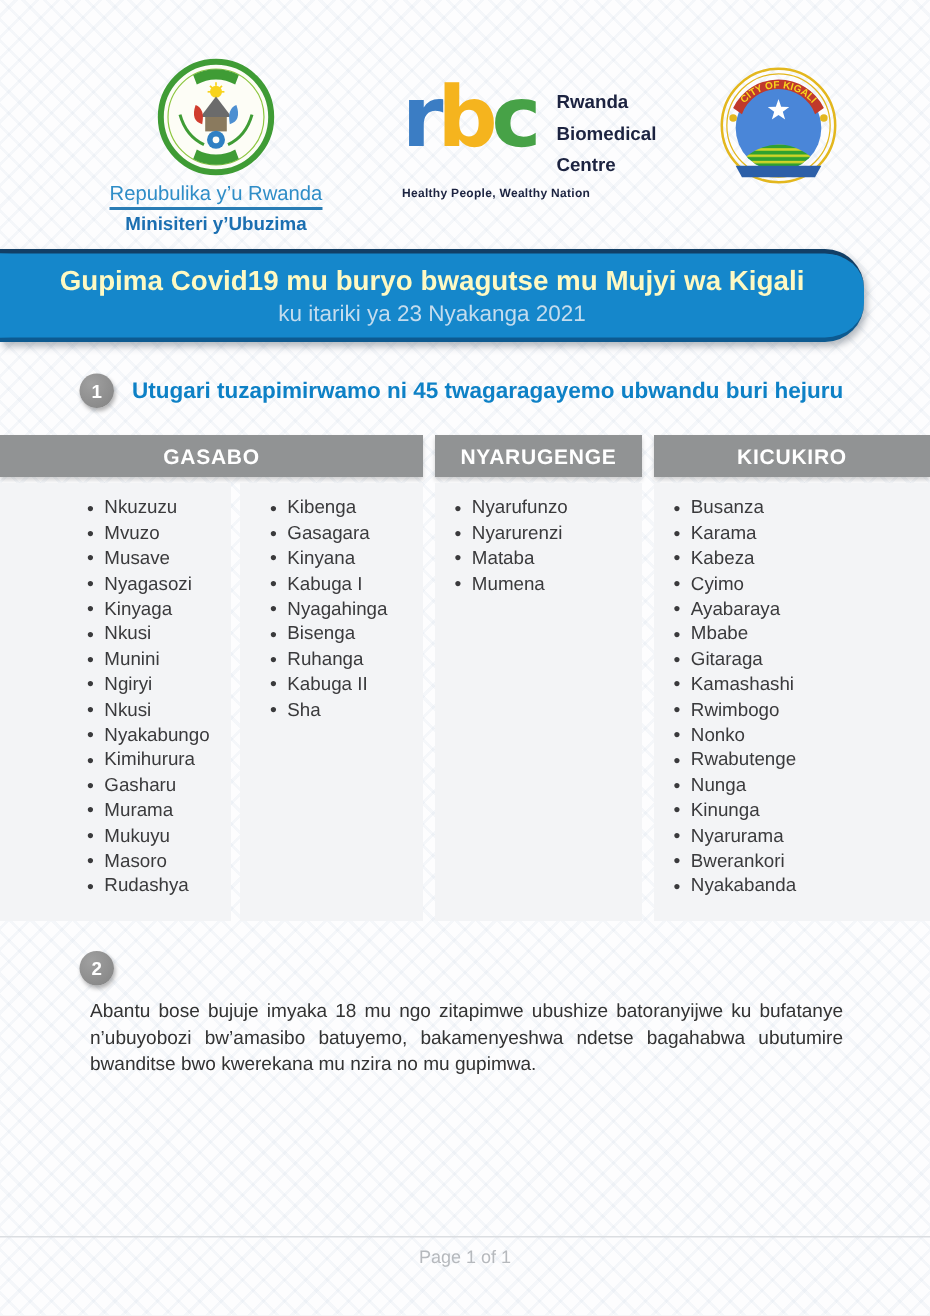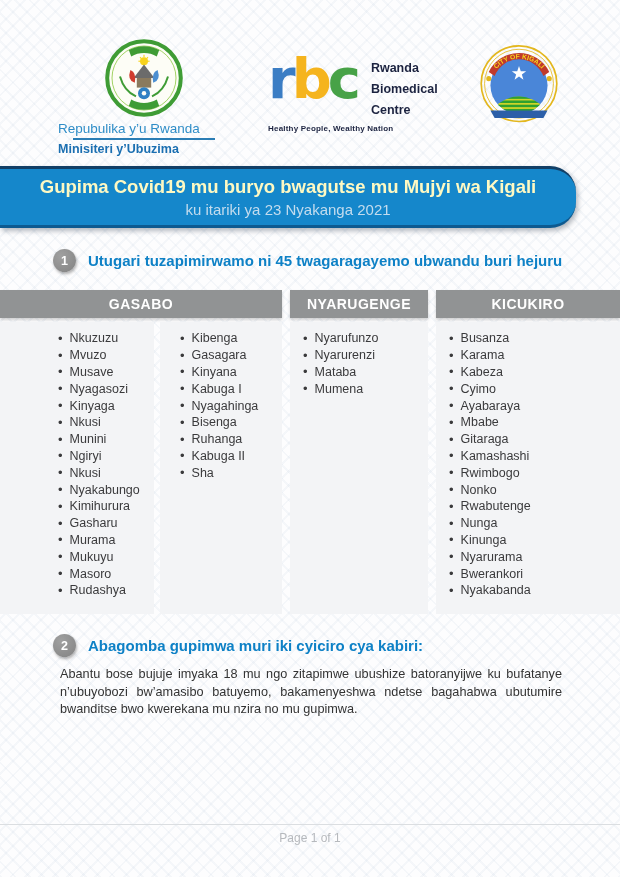--- a/index.html
+++ b/index.html
@@ -5,21 +5,21 @@
   * { margin:0; padding:0; box-sizing:border-box; }
   body { font-family:"Liberation Sans", sans-serif; background:#e8e8e8; }
   .page {
     position:relative; width:620px; height:877px; margin:0 auto; overflow:hidden;
     background-color:#fdfdfe;
     background-image:
       repeating-linear-gradient(45deg, rgba(188,204,221,0.13) 0 2px, transparent 2px 10px),
       repeating-linear-gradient(-45deg, rgba(188,204,221,0.13) 0 2px, transparent 2px 10px);
   }
   
-  .gov-logo { position:absolute; left:58px; top:38px; width:172px; }
+  .gov-logo { position:absolute; left:58px; top:38px; width:172px; text-align:center; }
   .gov-logo svg { display:block; margin:0 auto; }
   .gov-title { font-size:13.5px; color:#2f8dc7; margin-top:3px; }
   .gov-rule { width:142px; height:2px; background:#2a7db5; margin:2px auto 2px; }
   .gov-subtitle { font-size:12.5px; font-weight:bold; color:#1b6fb1; }
 
   .rbc-logo { position:absolute; left:268px; top:54px; width:200px; }
   .rbc-row { display:flex; align-items:flex-start; }
   .rbc-letters { font-family:"DejaVu Sans", sans-serif; font-weight:bold; font-size:56px; line-height:50px; letter-spacing:-4px; }
   .l-r { color:#3b7dc4; } .l-b { color:#f5b41e; } .l-c { color:#47a247; }
   .rbc-name { margin-left:14px; margin-top:4px; font-size:12.5px; font-weight:600; color:#1c2340; line-height:21px; }
@@ -346,20 +346,19 @@
           <span>Bwerankori</span>
         </li>
         <li>
           <span class="bullet">•</span>
           <span>Nyakabanda</span>
         </li>
       </ul>
   </div>
 
   <div class="num-circle" style="left:53px; top:634px;">2</div>
-  <h2 class="sec-heading" style="top:637px;">Abagomba gupimwa muri iki cyiciro cya kabiri:</h2>
 
   <p class="body-par" style="top:666px;">Abantu bose bujuje imyaka 18 mu ngo zitapimwe ubushize batoranyijwe ku bufatanye n’ubuyobozi bw’amasibo batuyemo, bakamenyeshwa ndetse bagahabwa ubutumire bwanditse bwo kwerekana mu nzira no mu gupimwa.</p>
 
   <div class="footer-line"></div>
   <div class="footer-label">Page 1 of 1</div>
 
 </div>
 
 </body></html>

